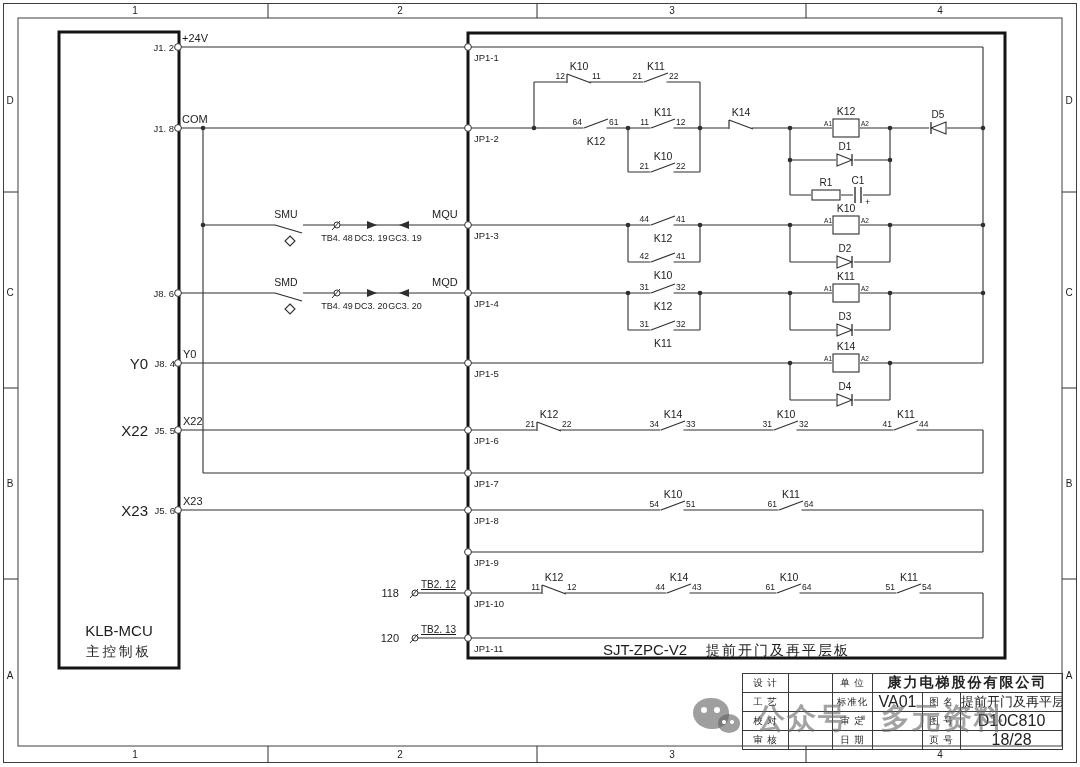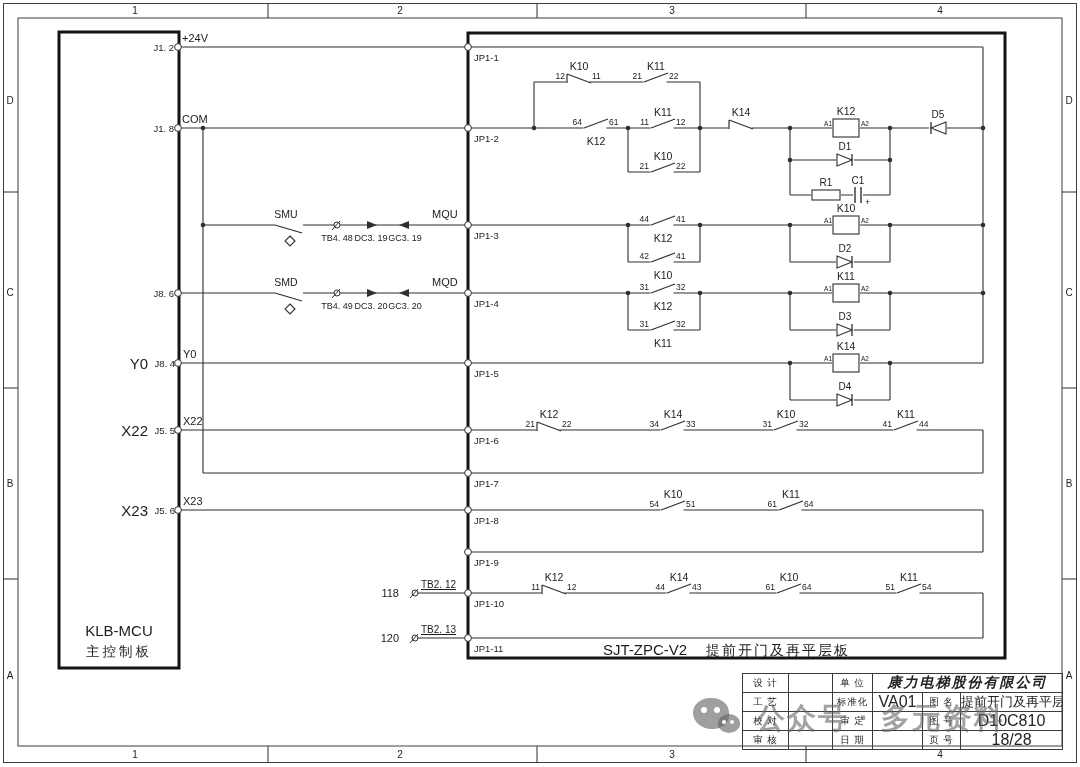--- a/index.html
+++ b/index.html
@@ -5,21 +5,21 @@
   html,body{margin:0;padding:0;background:#f2f2f2;}
   .page{position:relative;width:1080px;height:767px;background:#ffffff;overflow:hidden;
         font-family:"Liberation Sans",sans-serif;}
   svg text{font-family:"Liberation Sans",sans-serif;fill:#1c1c1c;}
   
   .tblock{position:absolute;left:742px;top:673px;width:320px;height:73px;z-index:2;}
   .tblock table{border-collapse:collapse;width:320px;height:73px;table-layout:fixed;}
   .tblock td{border:1px solid #3a3a3a;padding:0;text-align:center;vertical-align:middle;
              font-size:9.5px;color:#222;letter-spacing:1px;overflow:hidden;white-space:nowrap;}
   .tblock td.val{font-size:16px;letter-spacing:0;}
-  .tblock td.company{font-family:"Liberation Serif",serif;font-size:14px;font-weight:bold;letter-spacing:2px;font-style:italic;}
+  .tblock td.company{font-family:"Liberation Serif",serif;font-size:14px;font-weight:bold;letter-spacing:2px;}
   .tblock td.dname{font-size:13px;letter-spacing:0;margin-top:36px;}
   
   .wm{position:absolute;left:691px;top:688px;width:330px;height:62px;z-index:3;display:flex;
       align-items:center;gap:15px;pointer-events:none;}
   .wm-icon{position:relative;width:50px;height:50px;flex:0 0 auto;}
   .wm-b1{position:absolute;left:2px;top:4px;width:36px;height:31px;background:rgba(100,100,100,.62);
          border-radius:50% 50% 46% 54%;}
   .wm-b1:after{content:"";position:absolute;left:8px;top:9px;width:6px;height:6px;border-radius:50%;
          background:#fff;box-shadow:13px 0 0 #fff;}
   .wm-b2{position:absolute;left:27px;top:20px;width:22px;height:19px;background:rgba(100,100,100,.62);

